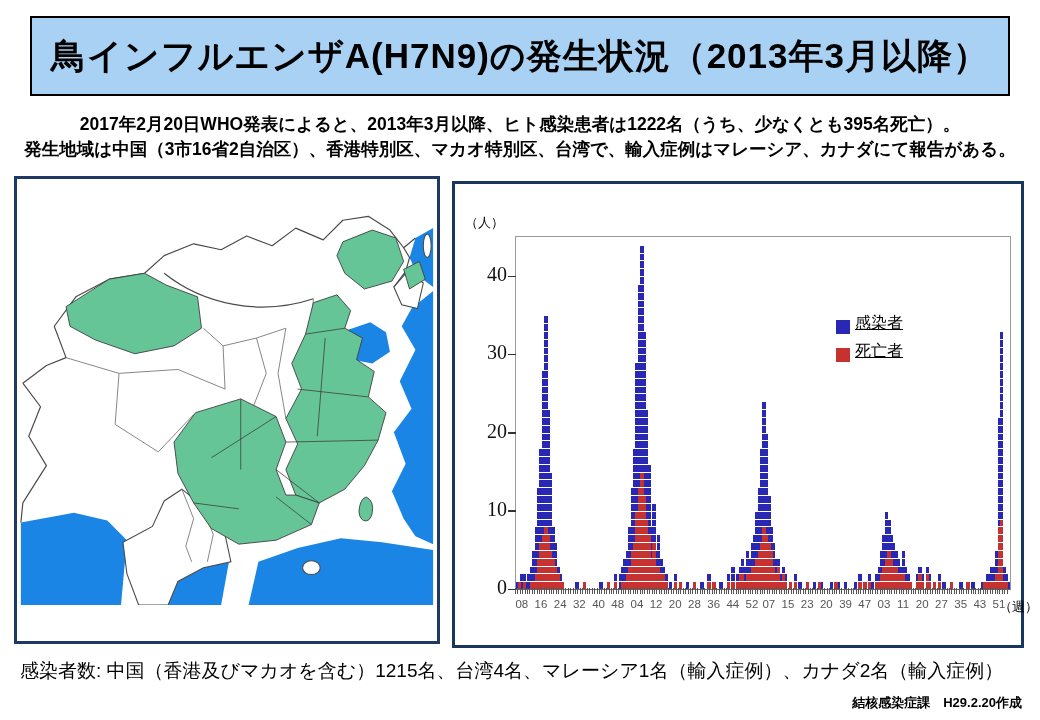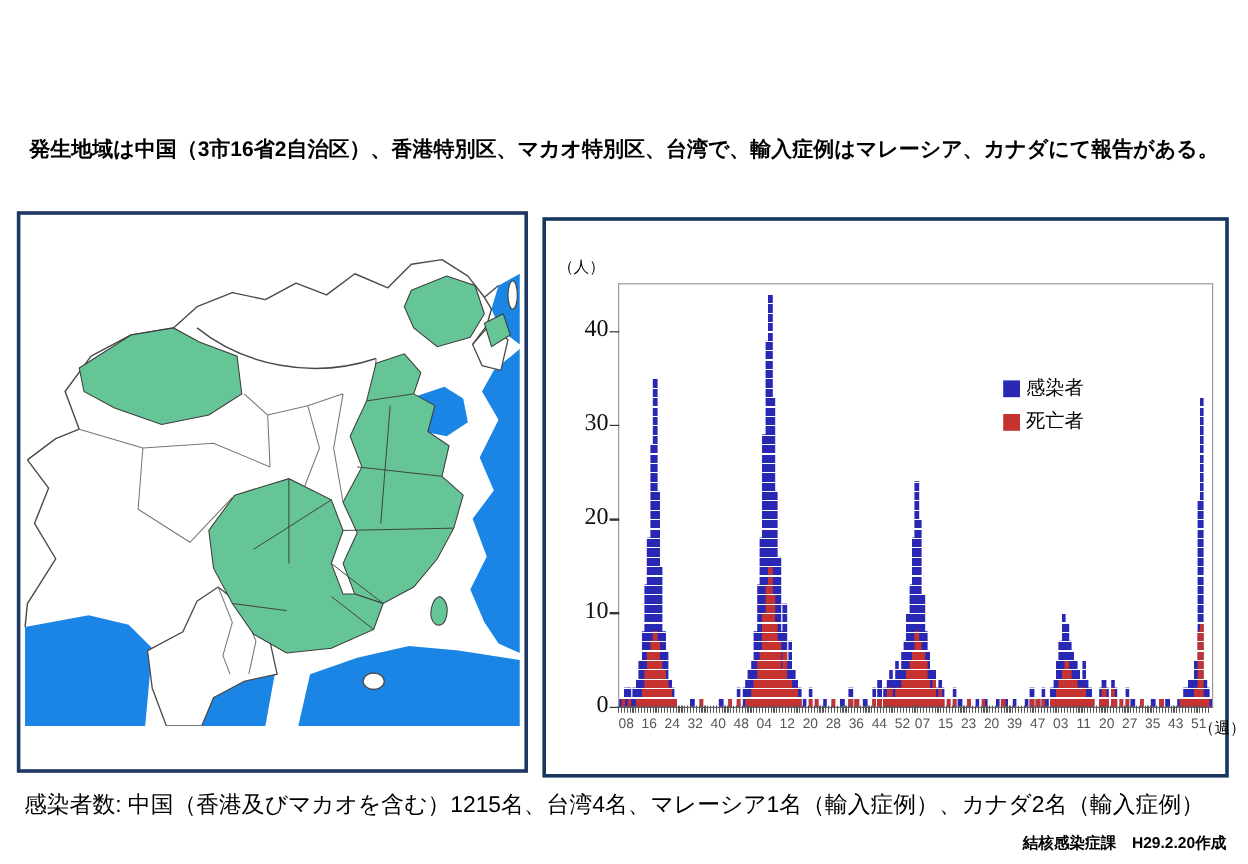--- a/index.html
+++ b/index.html
@@ -40,35 +40,39 @@
         border:1px solid #999;border-bottom:1.5px solid #666;}
   .bar{position:absolute;bottom:0;}
   .ytickmark{position:absolute;left:-8px;width:8px;height:1.5px;background:#333;}
   .comb{position:absolute;left:60px;top:376px;width:494px;height:6px;}
   .xlabels{position:absolute;left:60px;top:386px;width:500px;height:15px;}
   .xlab{position:absolute;top:0;width:24px;text-align:center;font-size:11.5px;color:#555;}
   .yearlabels{position:absolute;left:60px;top:406px;width:500px;height:15px;}
   .ylabY{position:absolute;top:0;font-size:12.5px;color:#555;}
   .unit-x{position:absolute;left:544px;top:386px;font-size:13px;}
   .legend{position:absolute;left:320px;top:76px;}
-  .lrow{display:flex;align-items:center;margin-bottom:7px;}
+  .lrow{display:flex;align-items:flex-end;margin-bottom:7px;text-decoration:underline;}
   .sw{width:14px;height:14px;display:inline-block;margin-right:5px;}
   .llabel{font-size:16px;}
 
   
   .bottom-note{position:absolute;left:20px;top:658px;font-size:19px;}
   .credit{position:absolute;right:18px;top:694px;font-size:13px;font-weight:bold;}
 </style>
 </head>
 <body>
 
 <div class="page">
 
+  <div class="banner" style="background: rgb(169, 209, 243);">
+    <span class="t">鳥インフルエンザA(H7N9)の発生状況（2013年3月以降）</span>
+  </div>
 
   <div class="intro">
+    <div>2017年2月20日WHO発表によると、2013年3月以降、ヒト感染患者は1222名（うち、少なくとも395名死亡）。</div>
     <div>発生地域は中国（3市16省2自治区）、香港特別区、マカオ特別区、台湾で、輸入症例はマレーシア、カナダにて報告がある。</div>
   </div>
 
   <div class="map-panel">
     <svg width="420" height="424" viewBox="0 0 420 432" aria-hidden="true">
 
       <path d="M420,112 L398,130 388,148 402,172 386,204 398,232 380,256 392,288 378,316 390,344 402,362 420,370 Z" fill="#1B85E6"></path>
       <path d="M332,152 L356,144 372,154 376,174 358,186 338,182 326,168 Z" fill="#1B85E6"></path>
       <path d="M402,58 L420,48 420,108 404,96 396,78 Z" fill="#1B85E6"></path>
       <path d="M0,348 L54,338 88,346 108,366 102,432 0,432 Z" fill="#1B85E6"></path>

